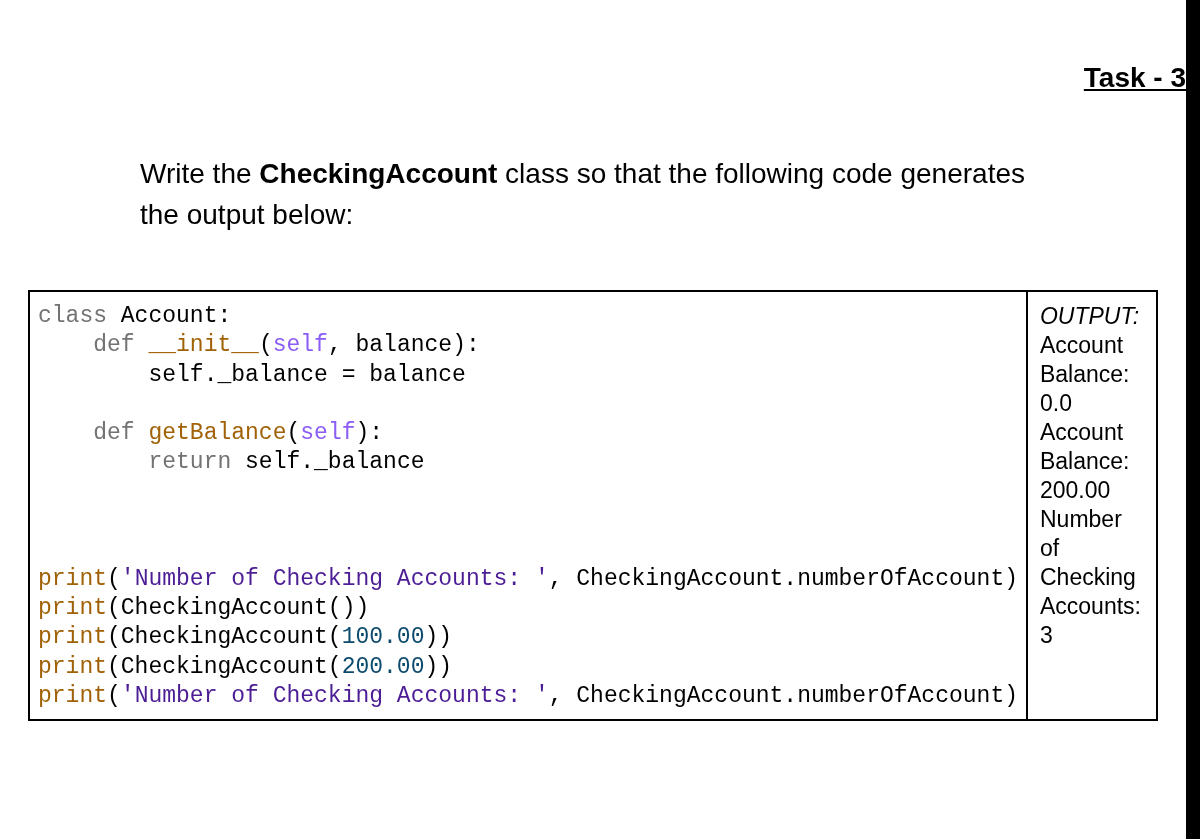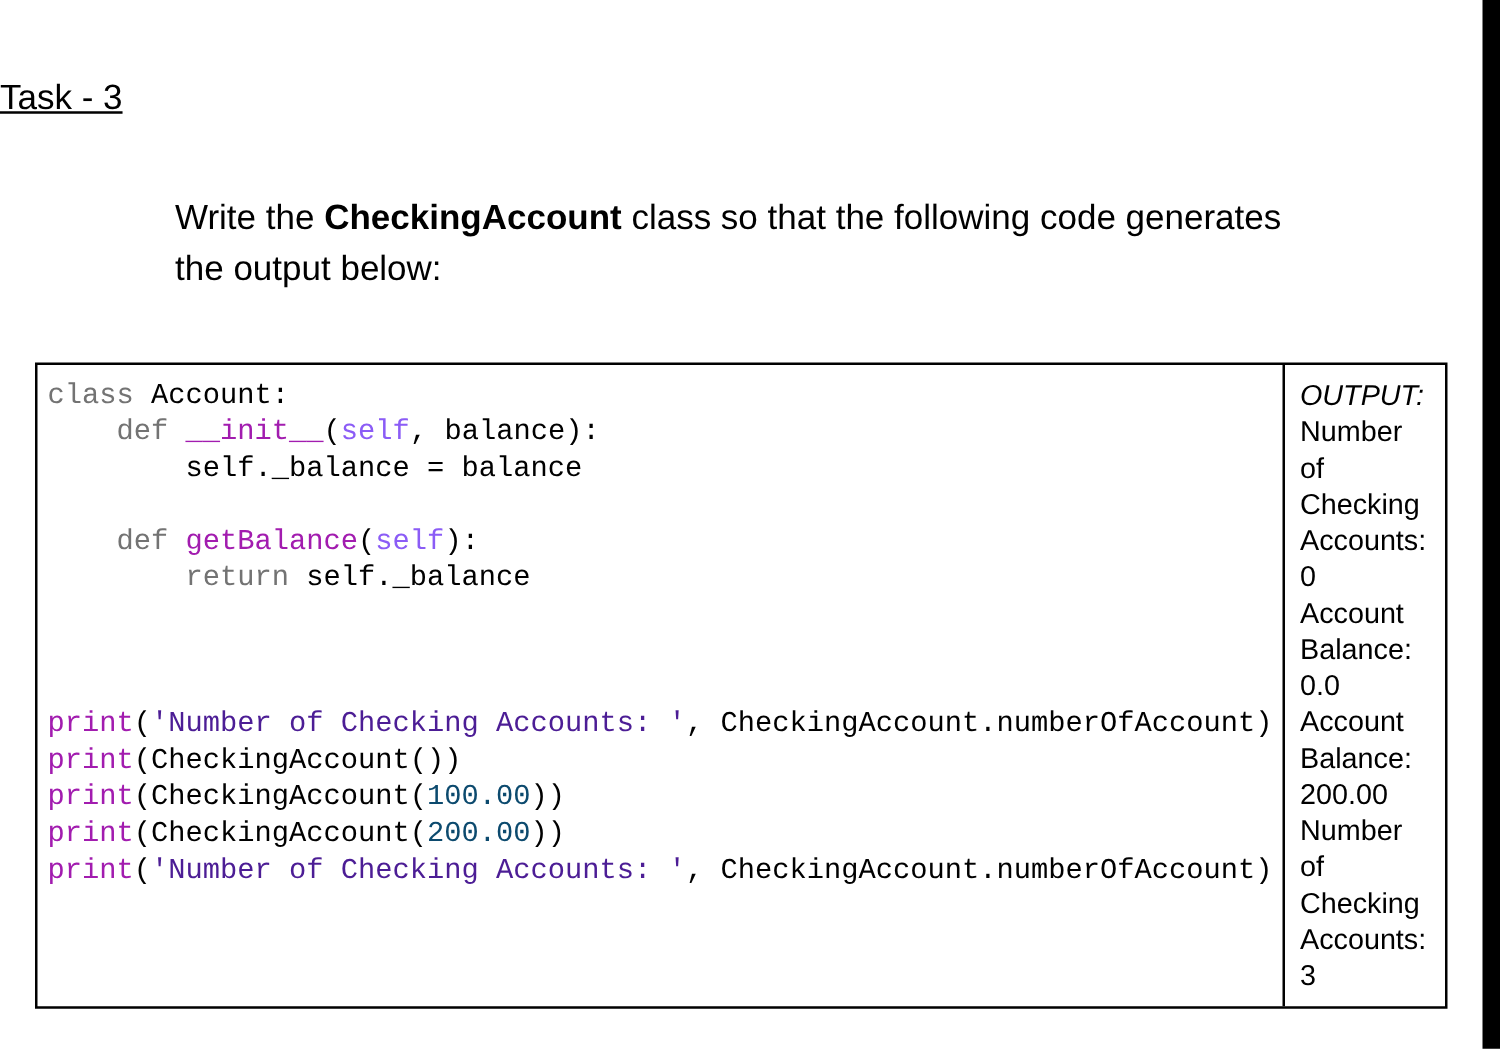--- a/index.html
+++ b/index.html
@@ -6,25 +6,26 @@
   body {
     background: #ffffff;
     width: 1200px;
     height: 839px;
     font-family: Arial, Helvetica, sans-serif;
     color: #000;
     position: relative;
     border-right: 14px solid #000;
   }
   .title {
-    text-align: left;
+    text-align: right;
     font-size: 28px;
     text-decoration: underline;
     margin-top: 62px;
     margin-bottom: 60px;
+    font-weight: bold;
   }
   .instructions {
     font-size: 28px;
     margin-left: 140px;
     margin-right: 140px;
     line-height: 1.45;
     margin-bottom: 55px;
   }
   .bold { font-weight: bold; }
   .content-table {
@@ -49,21 +50,21 @@
     font-family: Arial, Helvetica, sans-serif;
     font-size: 23px;
     line-height: 1.26;
   }
   .output-heading {
     font-weight: normal;
     font-style: italic;
   }
   .kw-green { color: #737373; }
   .kw-blue { color: #8b5cf6; }
-  .fn-teal { color: #a21caf; }
+  .fn-teal { color: #a16207; }
   .str-orange { color: #4c1d95; }
   .num-lit { color: #0c4a6e; }
 </style>
 </head>
 <body>
 
 <div class="title">Task - 3</div>
 
 <div class="instructions">
   <span>Write the </span><span class="bold">CheckingAccount</span><span> class so that the following code generates the output below:</span>
@@ -79,18 +80,17 @@
 
 
 
 <span class="fn-teal">print</span><span>(</span><span class="str-orange">'Number of Checking Accounts: '</span><span>, CheckingAccount.numberOfAccount)</span>
 <span class="fn-teal">print</span><span>(CheckingAccount())</span>
 <span class="fn-teal">print</span><span>(CheckingAccount(</span><span class="num-lit">100.00</span><span>))</span>
 <span class="fn-teal">print</span><span>(CheckingAccount(</span><span class="num-lit">200.00</span><span>))</span>
 <span class="fn-teal">print</span><span>(</span><span class="str-orange">'Number of Checking Accounts: '</span><span>, CheckingAccount.numberOfAccount)</span></div>
   <div class="output-cell">
     <div class="output-heading">OUTPUT:</div>
-    <div>Number of Checking Accounts: 0</div>
     <div>Account Balance: 0.0</div>
     <div>Account Balance: 200.00</div>
     <div>Number of Checking Accounts: 3</div>
   </div>
 </div>
 
 </body></html>

